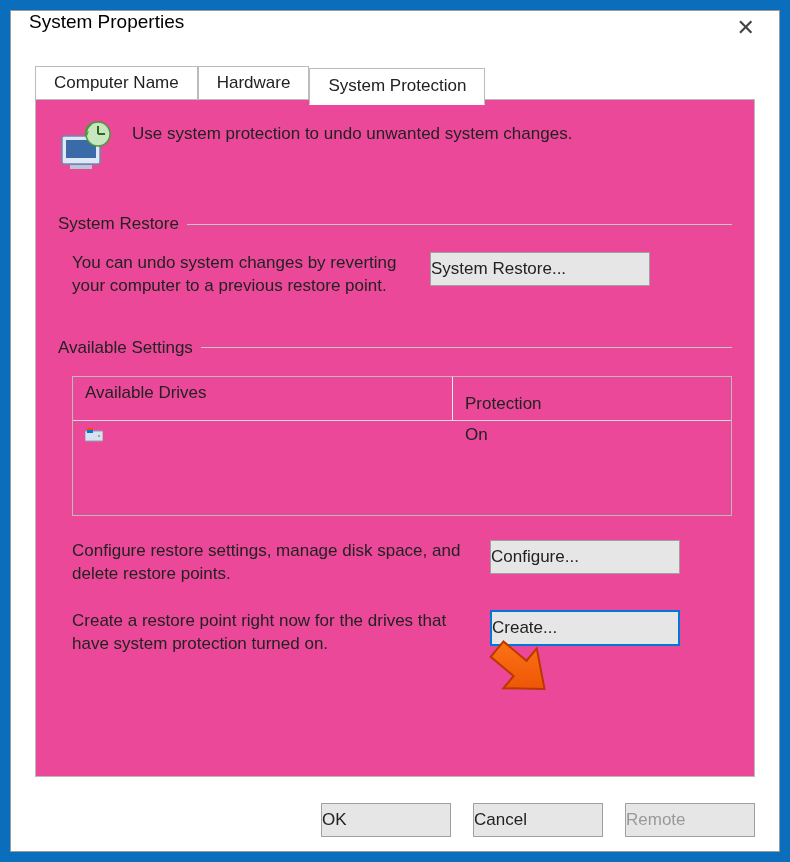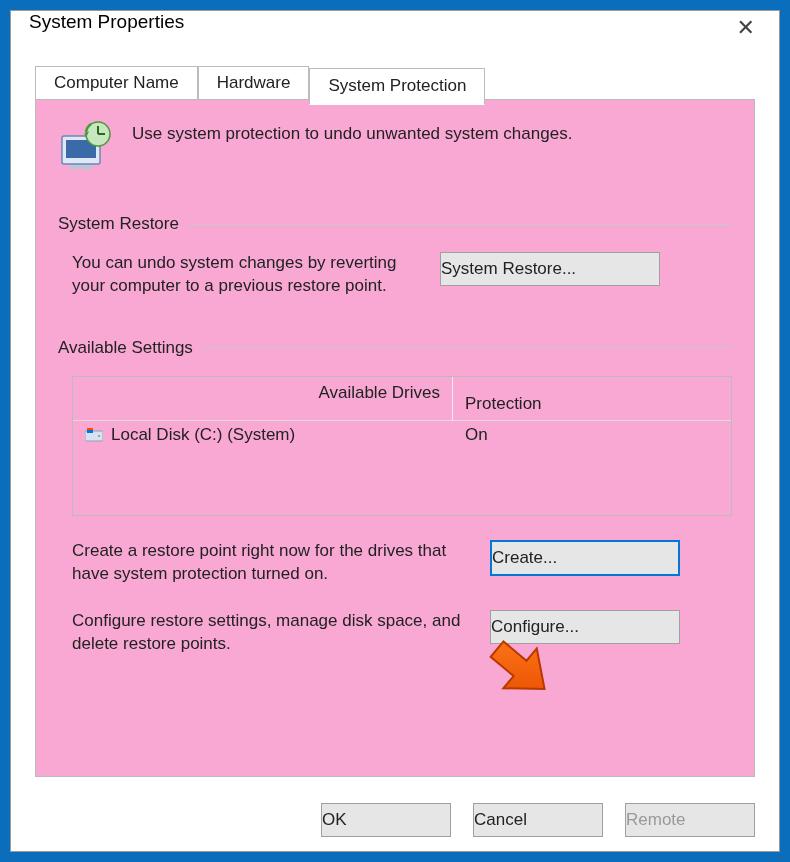--- a/index.html
+++ b/index.html
@@ -70,21 +70,21 @@
     padding-top: 7px;
     padding-bottom: 8px;
     z-index: 2;
   }
   .tab-panel {
     border: 1px solid #bbb;
     margin: 0 24px;
     padding: 18px 22px 22px 22px;
     height: 678px;
     position: relative;
-    background: #f9a8d4;
+    background: #ec4899;
   }
   .intro-row {
     display: flex;
     align-items: flex-start;
     gap: 18px;
     margin-bottom: 40px;
   }
   .sys-icon {
     width: 56px;
     height: 56px;
@@ -104,21 +104,21 @@
   }
   .section-header .line {
     flex: 1;
     height: 1px;
     background: #c8c8c8;
     margin-left: 8px;
   }
   .restore-row {
     display: flex;
     align-items: flex-start;
-    gap: 18px;
+    gap: 8px;
     margin-left: 14px;
     margin-bottom: 40px;
   }
   .restore-text {
     font-size: 17px;
     color: #222;
     line-height: 1.35;
     width: 350px;
   }
   .win-button {
@@ -146,21 +146,20 @@
   .drives-header {
     display: flex;
     font-size: 17px;
     color: #222;
   }
   .drives-header .col1 {
     width: 380px;
     padding: 6px 12px;
     border-bottom: 1px solid #ddd;
     border-right: 1px solid #eee;
-    text-align: right;
   }
   .drives-header .col2 {
     flex: 1;
     padding: 6px 12px;
     border-bottom: 1px solid #ddd;
     margin-top: 11px;
   }
   .drives-row {
     display: flex;
     font-size: 17px;
@@ -292,37 +291,36 @@
           <div class="col2">Protection</div>
         </div>
         <div class="drives-row">
           <div class="col1">
             <svg class="drive-ico" viewBox="0 0 18 14">
               <rect x="0" y="3" width="18" height="10" rx="1" fill="#d8e2ee" stroke="#8aa2c0"></rect>
               <rect x="2" y="0" width="6" height="5" fill="#0078d7"></rect>
               <rect x="2" y="0" width="6" height="2" fill="#ff4a00"></rect>
               <circle cx="14" cy="8" r="1" fill="#6aa84f"></circle>
             </svg>
-            <span>Local Disk (C:) (System)</span>
           </div>
           <div class="col2">On</div>
+        </div>
+      </div>
+
+      <div class="conf-row">
+        <div class="conf-text">Configure restore settings, manage disk space, and delete restore points.</div>
+        <div class="conf-button-wrap">
+          <button class="win-button">Configure...</button>
         </div>
       </div>
 
       <div class="conf-row">
         <div class="conf-text">Create a restore point right now for the drives that have system protection turned on.</div>
         <div class="conf-button-wrap">
           <button class="win-button highlight">Create...</button>
-        </div>
-      </div>
-
-      <div class="conf-row">
-        <div class="conf-text">Configure restore settings, manage disk space, and delete restore points.</div>
-        <div class="conf-button-wrap">
-          <button class="win-button">Configure...</button>
         </div>
       </div>
 
       <svg class="arrow-overlay" viewBox="0 0 90 90">
         <defs>
           <linearGradient id="ag" x1="0" y1="0" x2="1" y2="1">
             <stop offset="0%" stop-color="#ff7a1a"></stop>
             <stop offset="100%" stop-color="#e84a00"></stop>
           </linearGradient>
         </defs>

